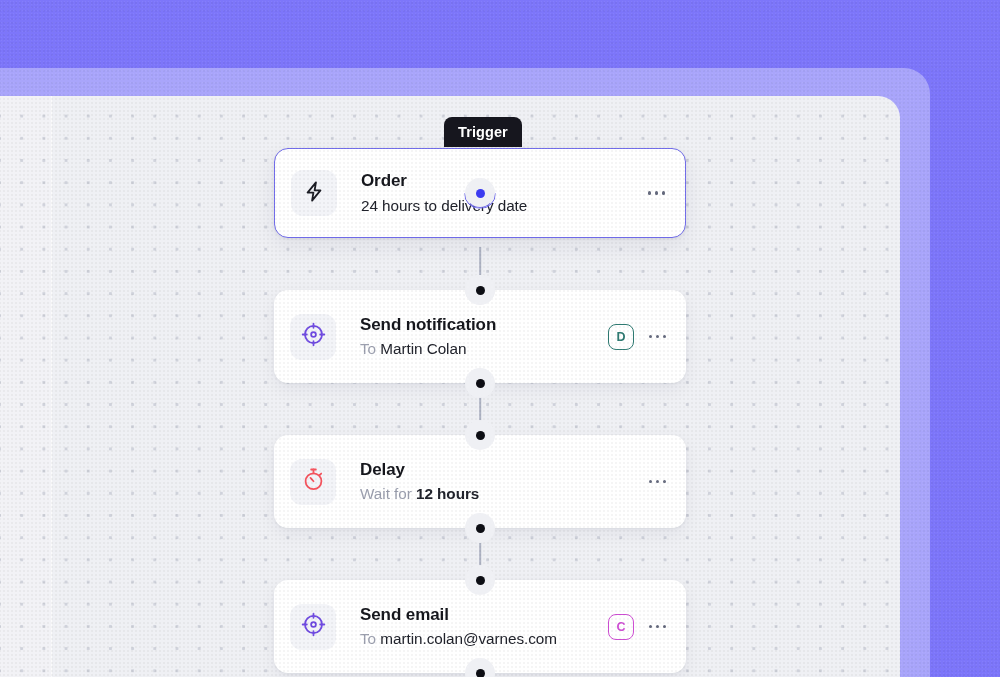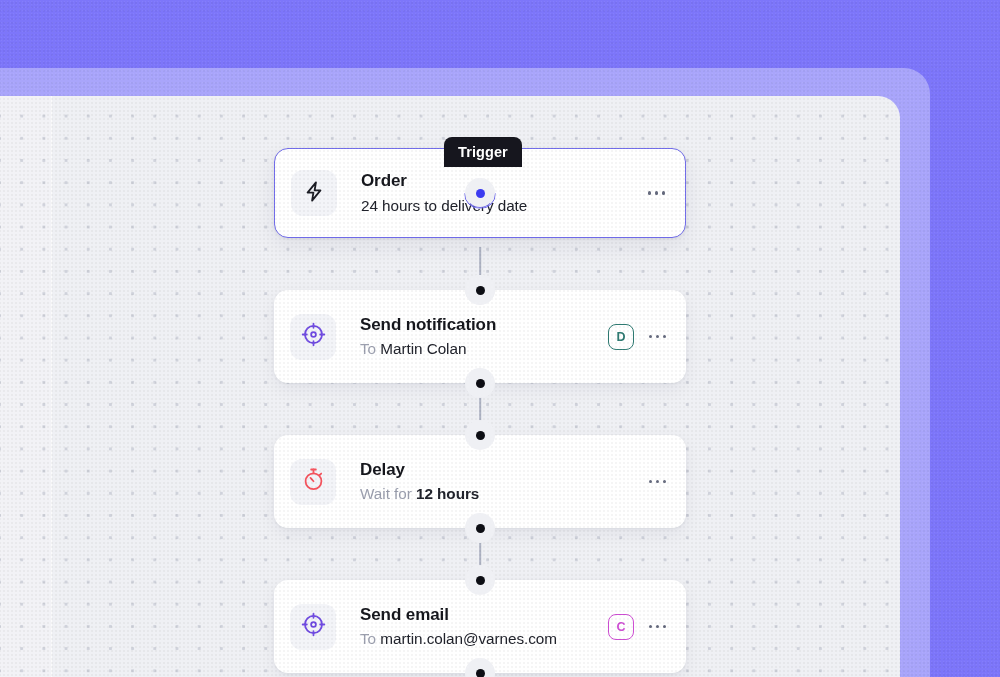--- a/index.html
+++ b/index.html
@@ -90,21 +90,20 @@
     position: absolute;
     left: 444px;
     top: 117px;
     height: 30px;
     padding: 0 14px;
     display: flex;
     align-items: center;
     background: #16161e;
     border-radius: 8px 8px 0 0;
     z-index: 2;
-    margin-top: 20px;
   }
   #trigger-tab .tab-text {
     color: #ffffff;
     font-size: 14.5px;
     font-weight: bold;
     letter-spacing: .1px;
   }
 
   
   .node-card {

